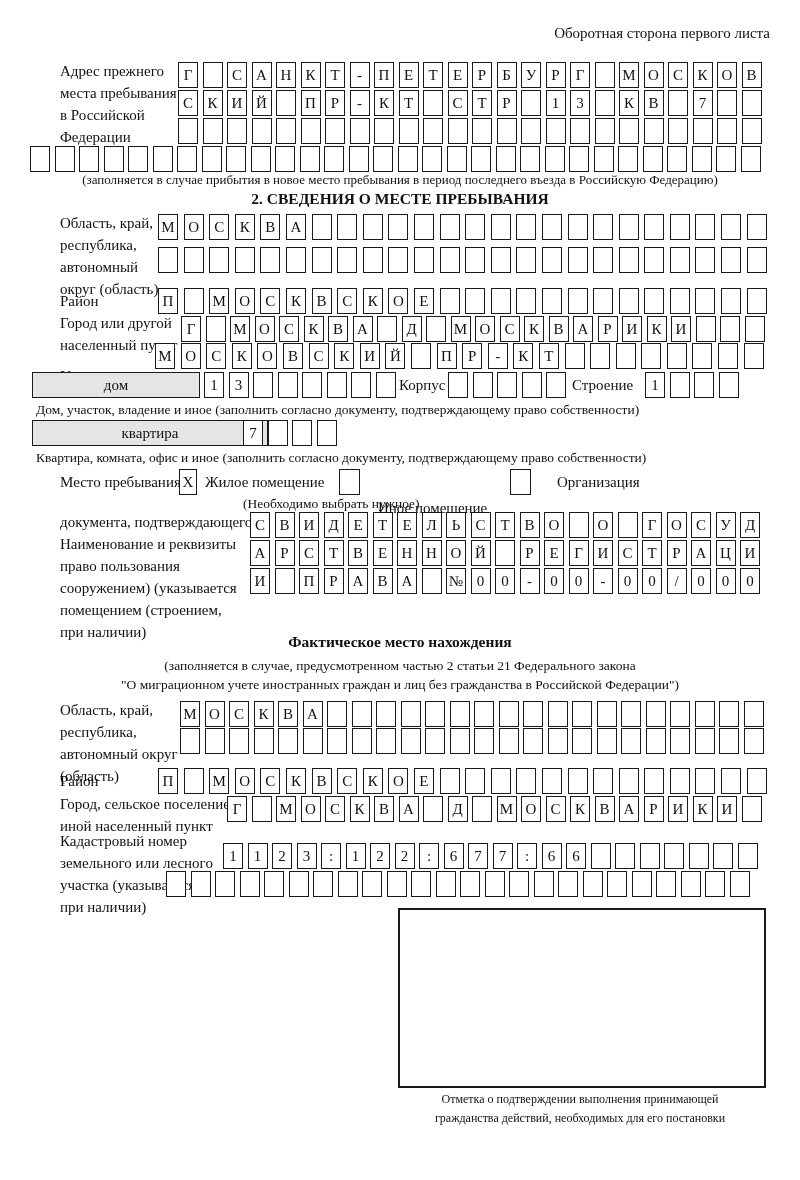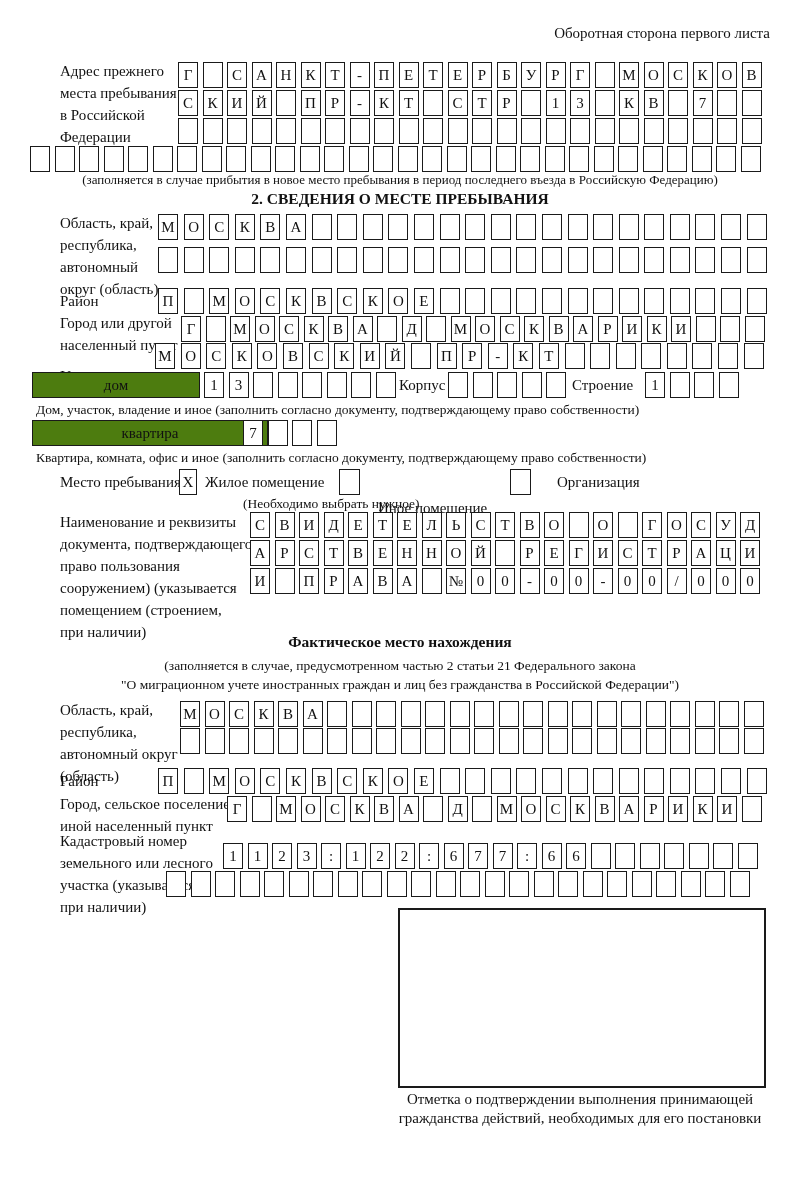--- a/index.html
+++ b/index.html
@@ -16,30 +16,30 @@
   .cell{
     box-sizing:border-box;width:20px;height:26px;flex:0 0 20px;
     border:1.6px solid #1a1a1a;margin-right:4.5px;
     display:flex;align-items:center;justify-content:center;
     font-size:15px;background:#fff;
   }
   .sparse .cell{margin-right:5.6px;}
   .wbox{
     box-sizing:border-box;border:1.6px solid #1a1a1a;height:26px;
     display:flex;align-items:center;justify-content:center;
-    font-size:15px;background:#4d7c0f;position:absolute;
+    font-size:15px;background:#e5e5e5;position:absolute;
   }
   .cb{
     box-sizing:border-box;width:21px;height:26px;border:1.6px solid #1a1a1a;
     display:flex;align-items:center;justify-content:center;
     font-size:15px;position:absolute;background:#fff;
   }
   .center{left:0;width:800px;text-align:center;}
   .stampbox{border:2px solid #1a1a1a;background:#fff;}
-  .stampnote{font-size:15px;line-height:19px;text-align:center;}
+  .stampnote{font-size:12px;line-height:19px;text-align:center;}
 </style>
 </head>
 <body>
 
 <div class="abs label" style="top:22px;right:30px;font-size:15px;">Оборотная сторона первого листа</div>
 
 <div class="abs label" style="left:60px;top:60px;">
     <div>Адрес прежнего</div>
     <div>места пребывания</div>
     <div>в Российской</div>
@@ -347,22 +347,22 @@
 <div class="abs label" style="left:60px;top:471px;">Место пребывания:</div>
 <div class="cb" style="left:179px;top:469px;width:18px;">X</div>
 <div class="abs label" style="left:205px;top:471px;">Жилое помещение</div>
 <div class="cb" style="left:339px;top:469px;"></div>
 <div class="abs label" style="left:378px;top:497px;text-align:center;">Иное помещение</div>
 <div class="cb" style="left:510px;top:469px;"></div>
 <div class="abs label" style="left:557px;top:471px;">Организация</div>
 <div class="abs note" style="left:243px;top:496px;font-size:13.5px;">(Необходимо выбрать нужное)</div>
 
 <div class="abs label" style="left:60px;top:511px;">
+    <div>документа, подтверждающего</div>
     <div>Наименование и реквизиты</div>
-    <div>документа, подтверждающего</div>
     <div>право пользования</div>
     <div>сооружением) (указывается</div>
     <div>помещением (строением,</div>
     <div>при наличии)</div>
   </div>
 <div class="cellrow" style="left:250px;top:512px;">
     <span class="cell">С</span>
     <span class="cell">В</span>
     <span class="cell">И</span>
     <span class="cell">Д</span>

